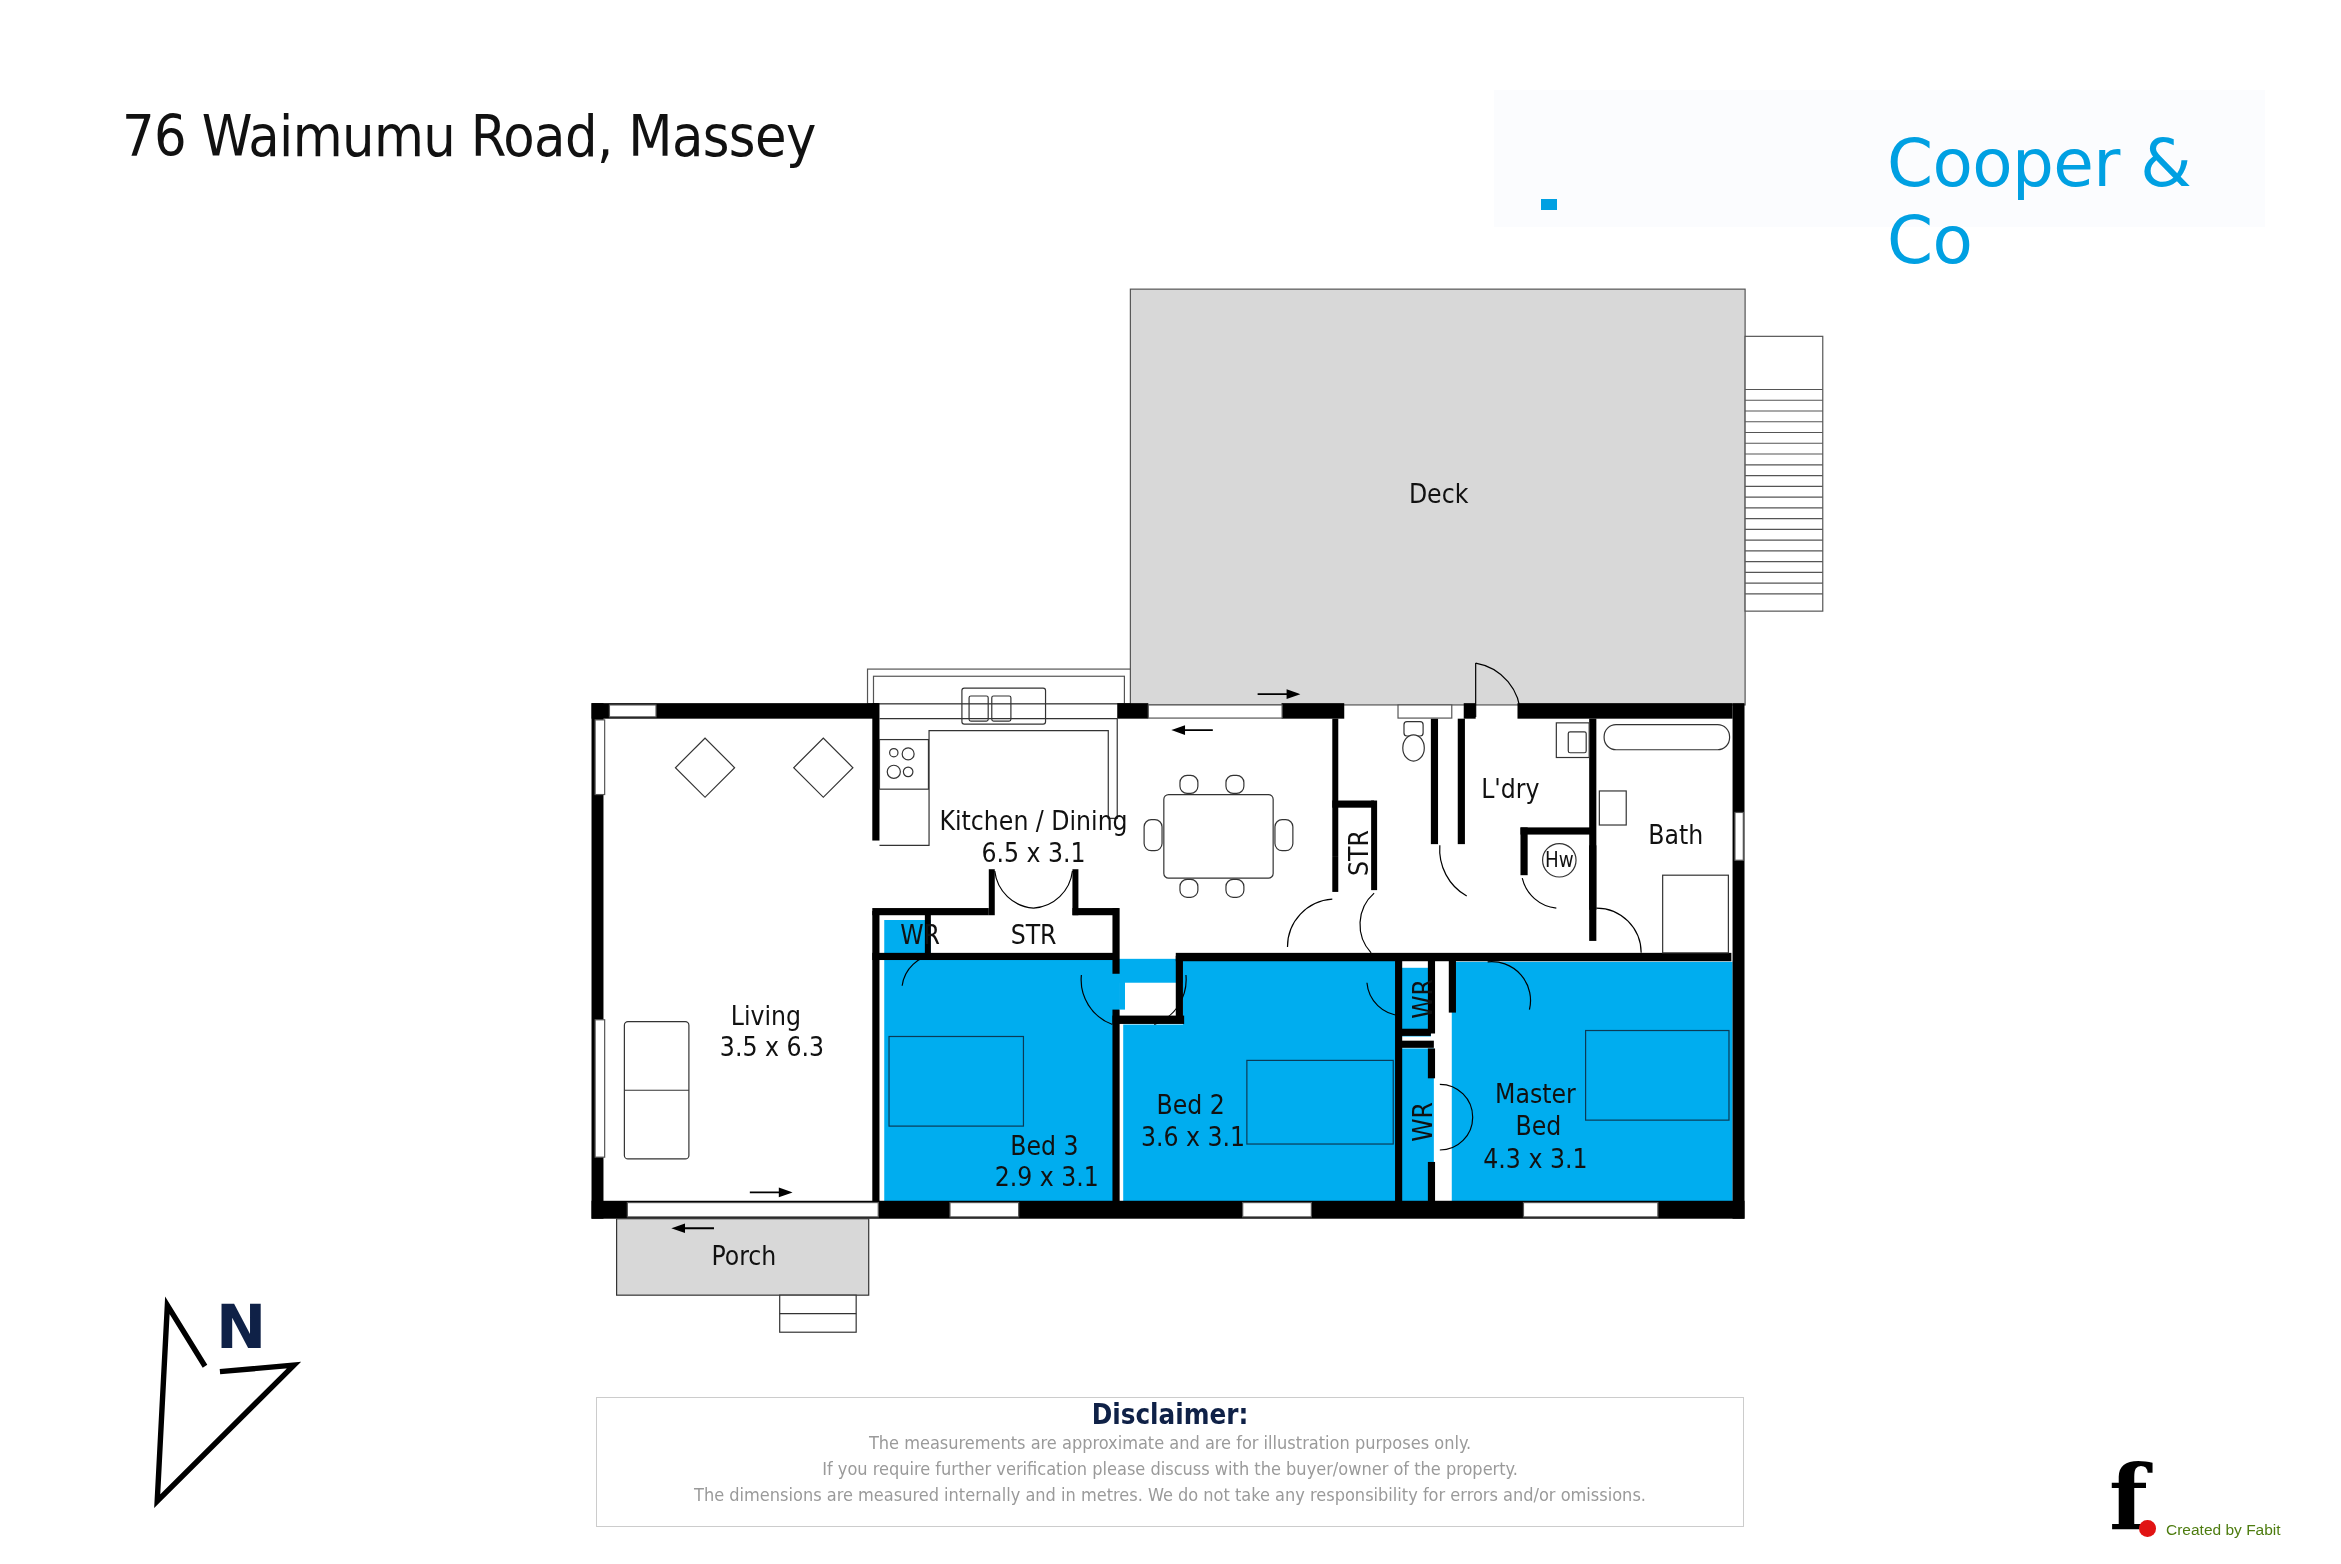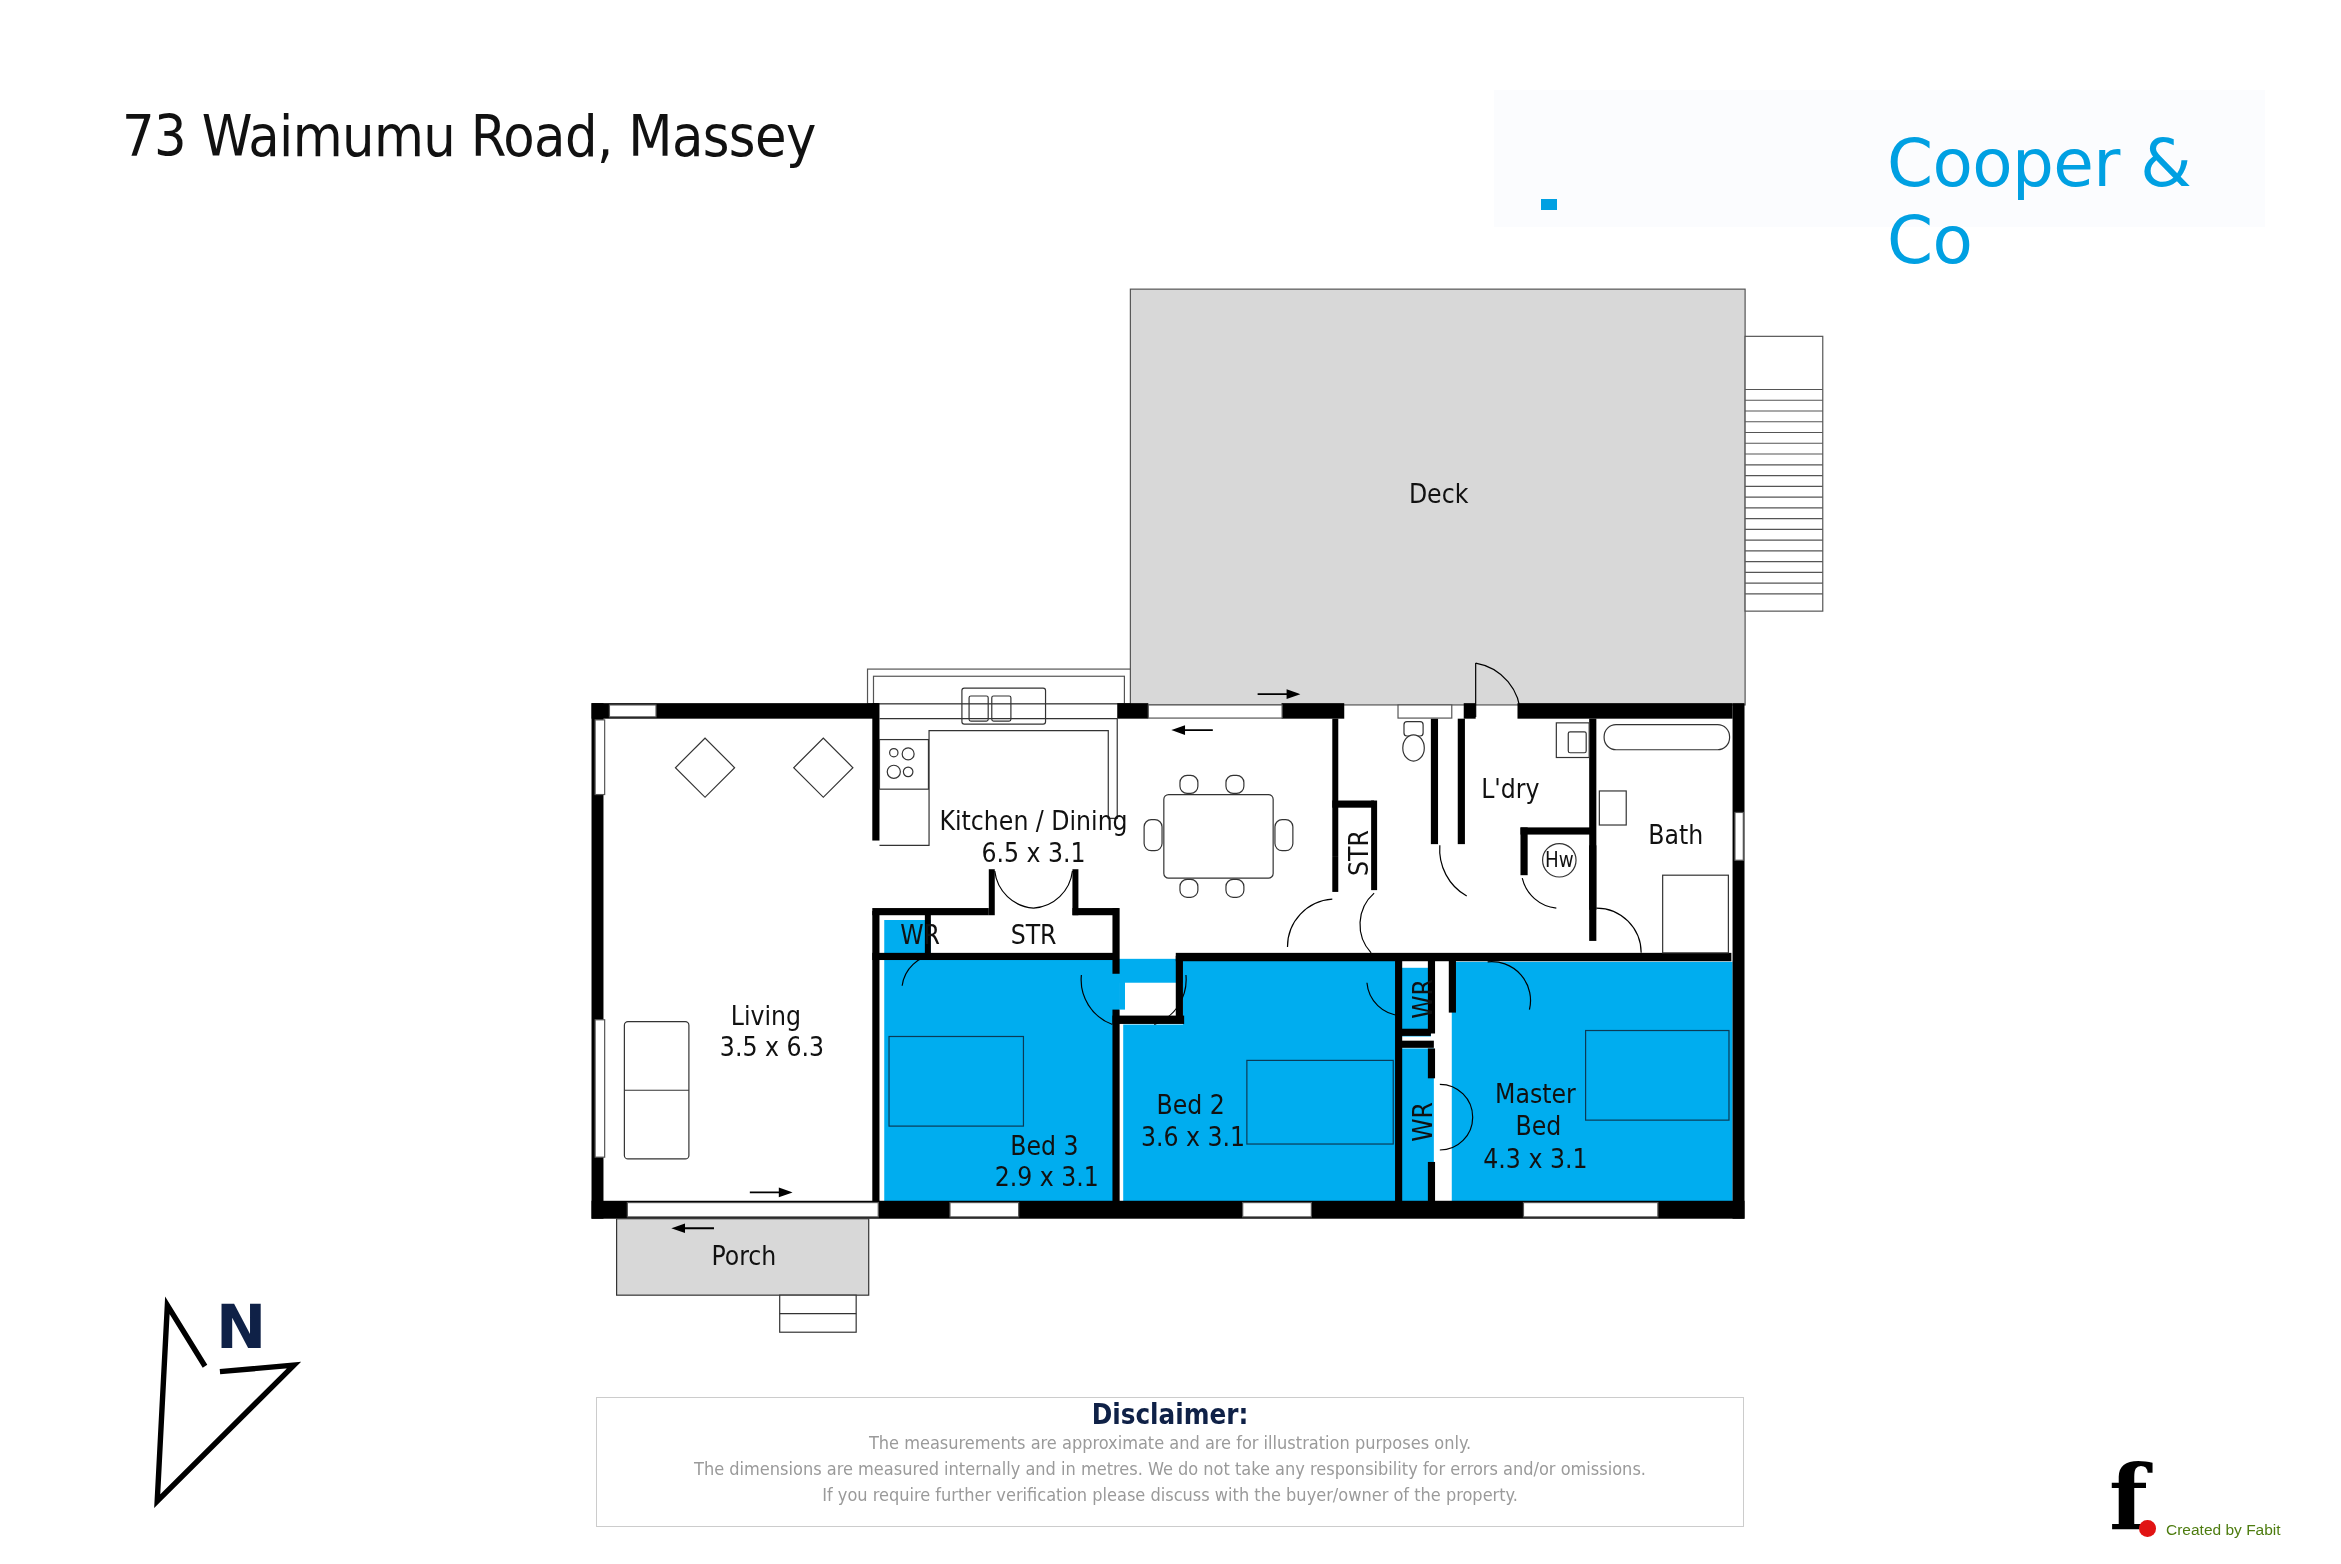--- a/index.html
+++ b/index.html
@@ -16,21 +16,21 @@
   .disclaimer .line { font-size:18px; color:#9a9a9a; line-height:26px; font-family:"DejaVu Sans Condensed","DejaVu Sans", sans-serif; }
   .fabit { position:absolute; left:2109px; top:1452px; width:215px; height:90px; }
   .fabit .f { position:absolute; left:0; top:0; font-family:"DejaVu Serif", serif; font-size:90px; font-weight:bold; color:#000; line-height:90px; }
   .fabit .dot { position:absolute; left:30px; top:68px; width:16.7px; height:16.7px; border-radius:50%; background:#e11414; }
   .fabit .txt { position:absolute; left:57px; top:69px; font-size:15.5px; color:#4d7c0f; }
   .compass-n { position:absolute; left:216px; top:1292px; font-size:60px; font-weight:bold; color:#0f2147; font-family:"DejaVu Sans", sans-serif; }
 </style>
 </head>
 <body>
 
-<div class="title">73 Waimumu Road, Massey</div>
+<div class="title">76 Waimumu Road, Massey</div>
 
 <div class="logo-box">
   <div class="logo-bar"></div>
   <div class="logo-cooper">Cooper &amp; Co</div>
 </div>
 
 <svg class="plan" width="2342" height="1564" viewBox="0 0 3920 2618" xmlns="http://www.w3.org/2000/svg">
 
   <g>
     <rect x="1892" y="484" width="1029" height="696" fill="#d8d8d8" stroke="#555" stroke-width="2"></rect>
@@ -251,22 +251,22 @@
   <g fill="none" stroke="#000" stroke-width="9">
     <path d="M343 2287 L280 2185 L263 2513 L492 2285 L368 2296"></path>
   </g>
 </svg>
 
 <div class="compass-n">N</div>
 
 <div class="disclaimer">
   <div class="head">Disclaimer:</div>
   <div class="line">The measurements are approximate and are for illustration purposes only.</div>
+  <div class="line">If you require further verification please discuss with the buyer/owner of the property.</div>
   <div class="line">The dimensions are measured internally and in metres. We do not take any responsibility for errors and/or omissions.</div>
-  <div class="line">If you require further verification please discuss with the buyer/owner of the property.</div>
 </div>
 
 <div class="fabit">
   <div class="f">f</div>
   <div class="dot"></div>
   <div class="txt">Created by Fabit</div>
 </div>
 
 
 </body></html>

